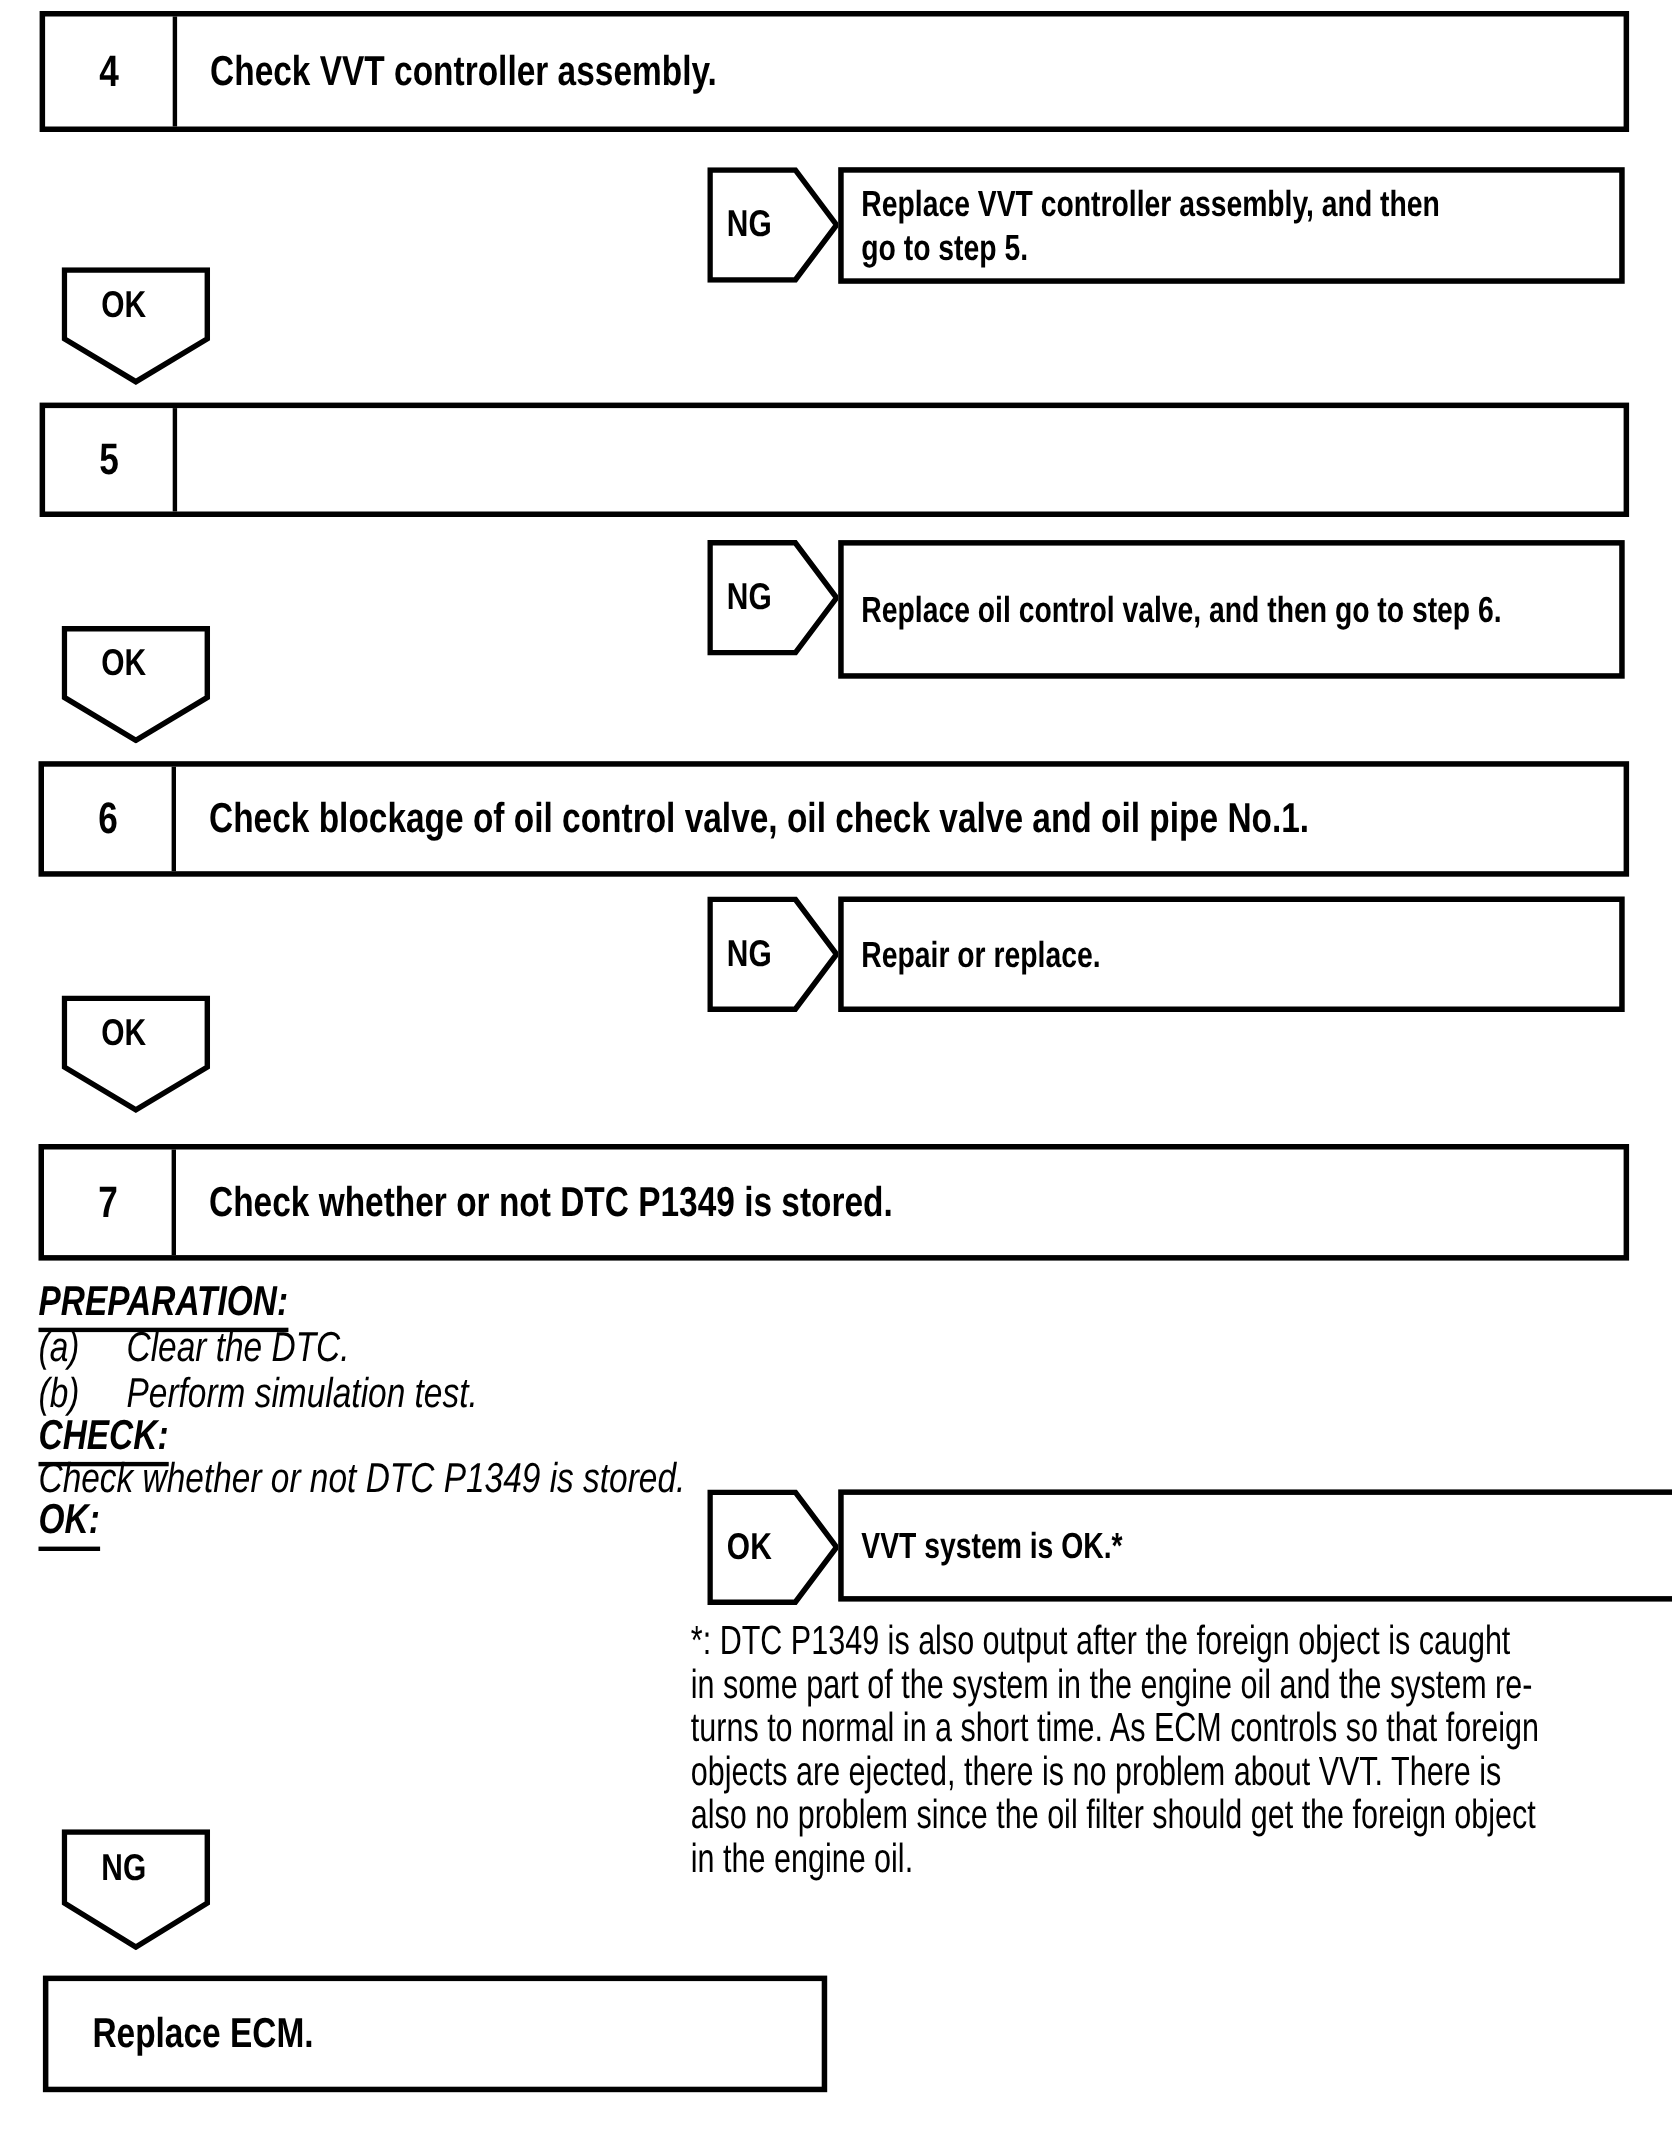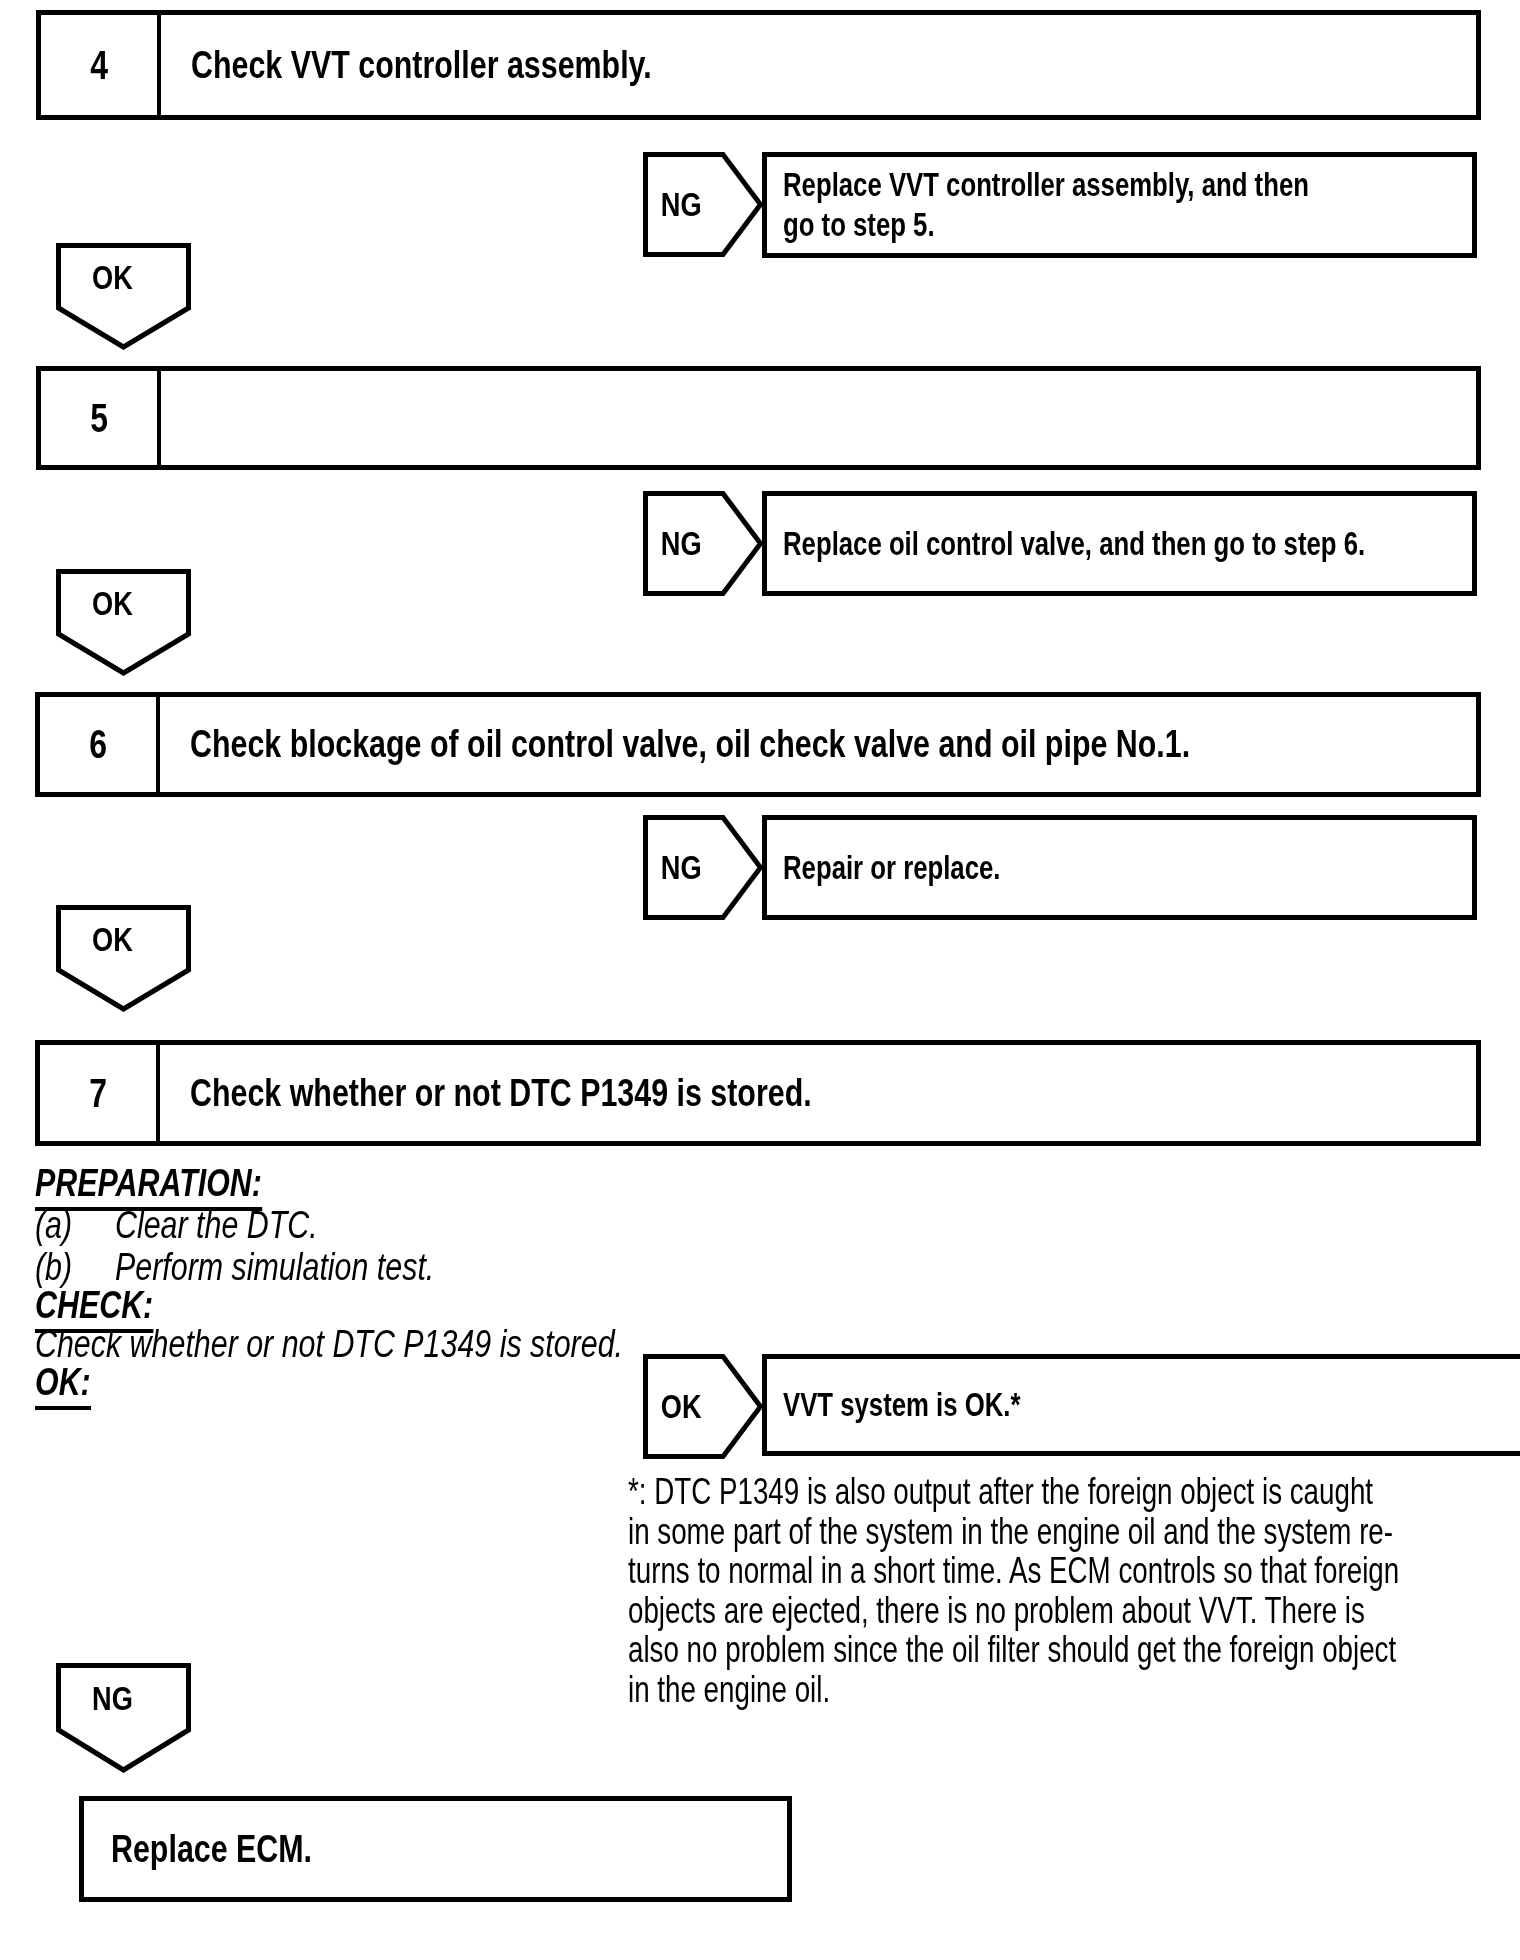--- a/index.html
+++ b/index.html
@@ -30,21 +30,21 @@
   .pent-down .plab{width:100%;height:64%;}
   
   .pline{position:absolute;left:35px;display:flex;align-items:center;font-style:italic;}
   .ilabel{width:80px;flex:none;}
   .hd{border-bottom:4px solid #000;padding-bottom:2px;}
   
   .fnote{position:absolute;left:628px;top:1472px;width:1140px;
     font-size:37px;line-height:39.5px;white-space:pre-line;
     transform:scaleX(.75);transform-origin:0 0;}
   
-  .final{display:flex;align-items:center;padding-left:27px;margin-left:40px;}
+  .final{display:flex;align-items:center;padding-left:40px;}
 </style>
 </head>
 <body>
 
 <div class="page">
 
   <div class="abs box step" style="left:36px;top:10px;width:1445px;height:110px">
     <div class="num">
         <span>4</span>
       </div>
@@ -75,21 +75,21 @@
         <span>5</span>
       </div>
   </div>
 
   <div class="pent pent-right abs" style="left:632px;top:491px;width:120px;height:105px">
     <svg width="120" height="105" viewBox="0 0 120 105">
       <polygon points="2.5,2.5 80,2.5 117.5,52.5 80,102.5 2.5,102.5" fill="#fff" stroke="#000" stroke-width="5"></polygon>
     </svg>
     <span class="plab">NG</span>
   </div>
-  <div class="abs box result" style="left:762px;top:491px;width:715px;height:105px">
+  <div class="abs box result" style="left:762px;top:491px;width:715px;height:126px">
     <span class="rtx nw">Replace oil control valve, and then go to step 6.</span>
   </div>
 
   <div class="pent pent-down abs" style="left:45px;top:569px;width:135px;height:107px">
     <svg width="135" height="107" viewBox="0 0 135 107">
       <polygon points="2.5,2.5 132.5,2.5 132.5,65 67.5,104 2.5,65" fill="#fff" stroke="#000" stroke-width="5"></polygon>
     </svg>
     <span class="plab">OK</span>
   </div>
 

